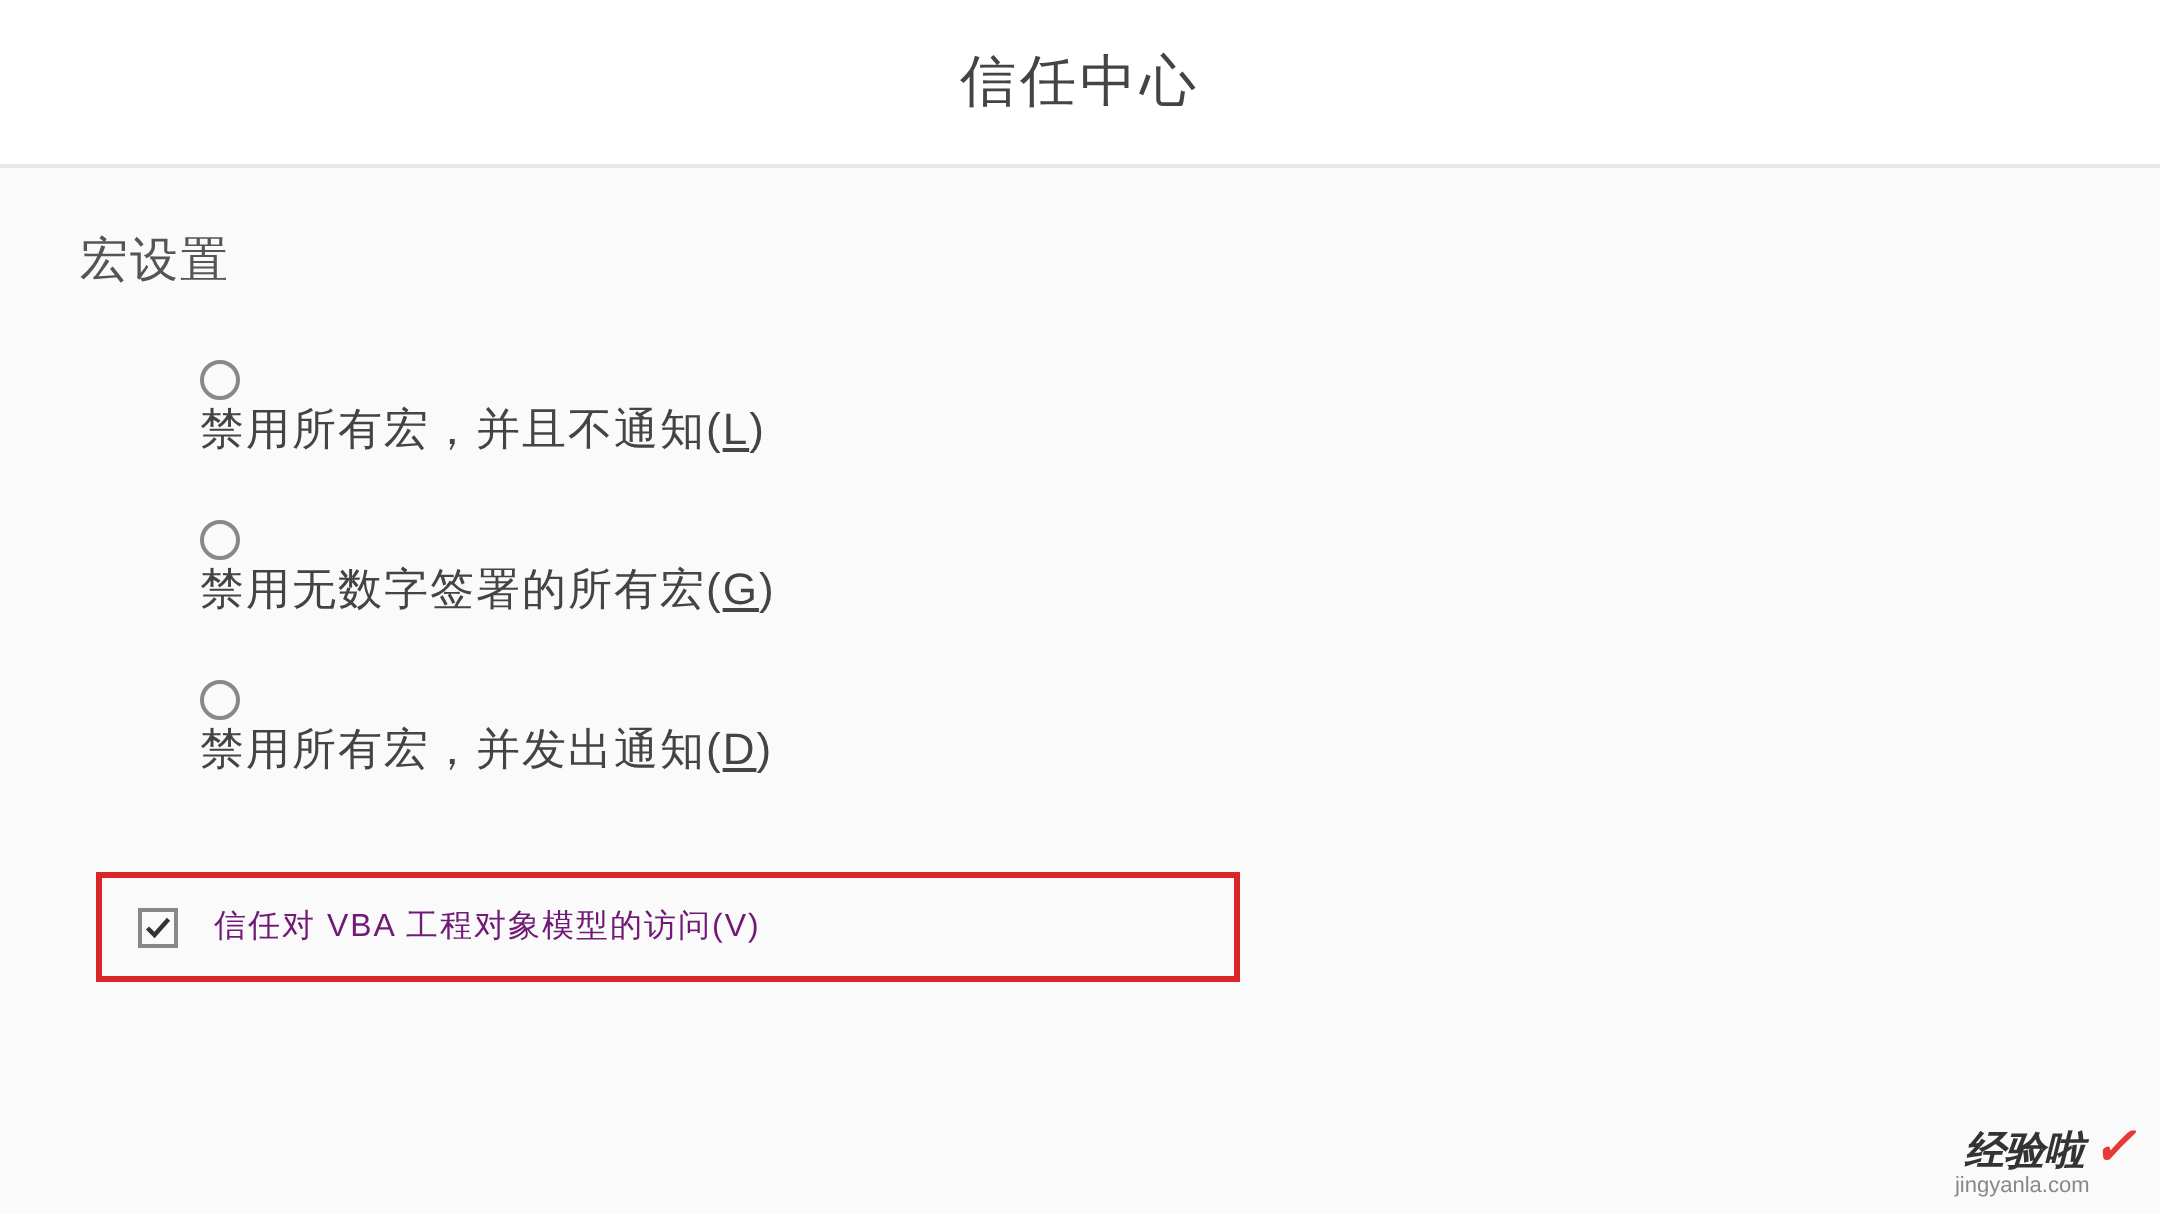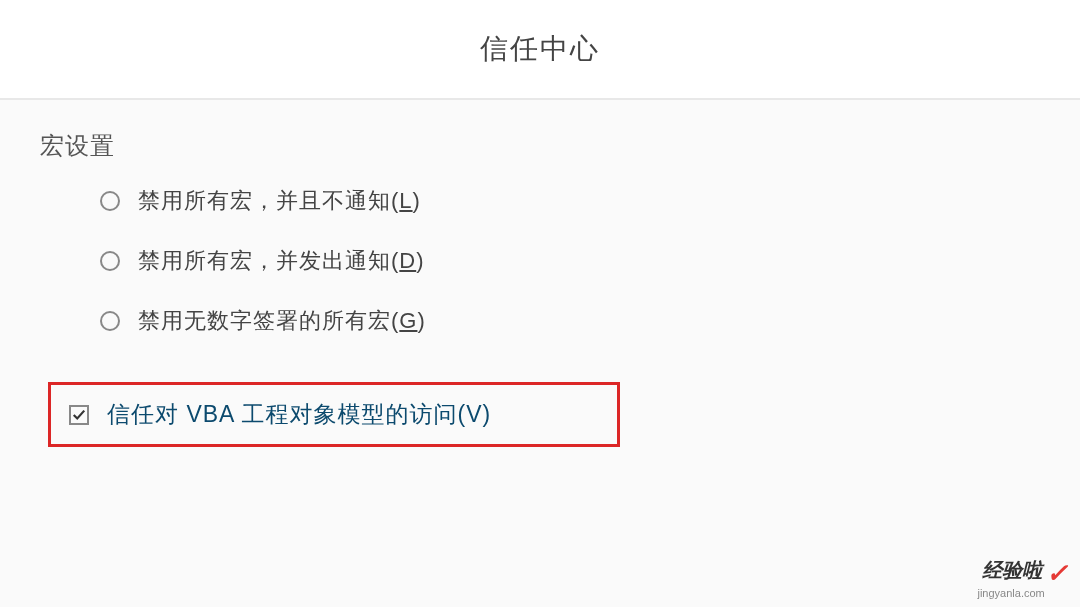--- a/index.html
+++ b/index.html
@@ -10,49 +10,50 @@
     body {
       font-family: "Microsoft YaHei", "SimSun", sans-serif;
       background: #fafafa;
       width: 1080px;
       height: 607px;
       overflow: hidden;
       position: relative;
     }
     .dialog-header {
       width: 100%;
-      height: 100px;
+      height: 84px;
       background: #fff;
       border-bottom: 2px solid #e8e8e8;
       display: flex;
       align-items: center;
       justify-content: center;
       font-size: 28px;
       color: #444;
       letter-spacing: 2px;
     }
     .content-area {
       padding: 30px 40px;
       background: #fafafa;
     }
     .section-title {
       font-size: 24px;
       color: #555;
-      margin-bottom: 18px;
+      margin-bottom: 28px;
       letter-spacing: 1px;
     }
     .radio-group {
       margin-left: 50px;
       margin-bottom: 40px;
     }
     .radio-item {
       display: flex;
-      align-items: center;
+      align-items: flex-start;
       margin-bottom: 18px;
       padding: 6px 10px;
+      flex-direction: column;
     }
     .radio-item.highlighted {
       border: 3px solid #dc2626;
       padding: 6px 10px;
       margin-left: -10px;
       margin-right: 300px;
     }
     .radio-circle {
       width: 20px;
       height: 20px;
@@ -99,42 +100,42 @@
       display: flex;
       align-items: center;
       justify-content: center;
       flex-shrink: 0;
     }
     .checkbox-box.checked svg {
       width: 14px;
       height: 14px;
     }
     .checkbox-label {
-      font-size: 23px;
-      color: #0c4a6e;
+      font-size: 16px;
+      color: #701a75;
       letter-spacing: 1px;
     }
     .section-title.second {
       margin-top: 20px;
       margin-bottom: 20px;
     }
     .watermark {
       position: absolute;
       bottom: 8px;
       right: 12px;
       text-align: right;
       line-height: 1;
     }
     .watermark-main {
       font-size: 20px;
       font-weight: bold;
       color: #333;
       font-style: italic;
       display: flex;
-      align-items: flex-start;
+      align-items: flex-end;
       justify-content: flex-end;
       gap: 4px;
       margin-left: 28px;
     }
     .watermark-check {
       color: #e53935;
       font-size: 26px;
       font-weight: bold;
     }
     .watermark-sub {
@@ -158,28 +159,28 @@
     <div class="radio-item">
       <span class="radio-circle"></span>
       <span class="radio-label">
         <span>禁用所有宏，并且不通知(</span><span class="underline">L</span><span>)</span>
       </span>
     </div>
 
     <div class="radio-item">
       <span class="radio-circle"></span>
       <span class="radio-label">
-        <span>禁用所有宏，并发出通知(</span><span class="underline">D</span><span>)</span>
+        <span>禁用无数字签署的所有宏(</span><span class="underline">G</span><span>)</span>
       </span>
     </div>
 
     <div class="radio-item">
       <span class="radio-circle"></span>
       <span class="radio-label">
-        <span>禁用无数字签署的所有宏(</span><span class="underline">G</span><span>)</span>
+        <span>禁用所有宏，并发出通知(</span><span class="underline">D</span><span>)</span>
       </span>
     </div>
 
 
   </div>
 
 
   <div class="checkbox-group">
     <div class="checkbox-item highlighted">
       <span class="checkbox-box checked">

